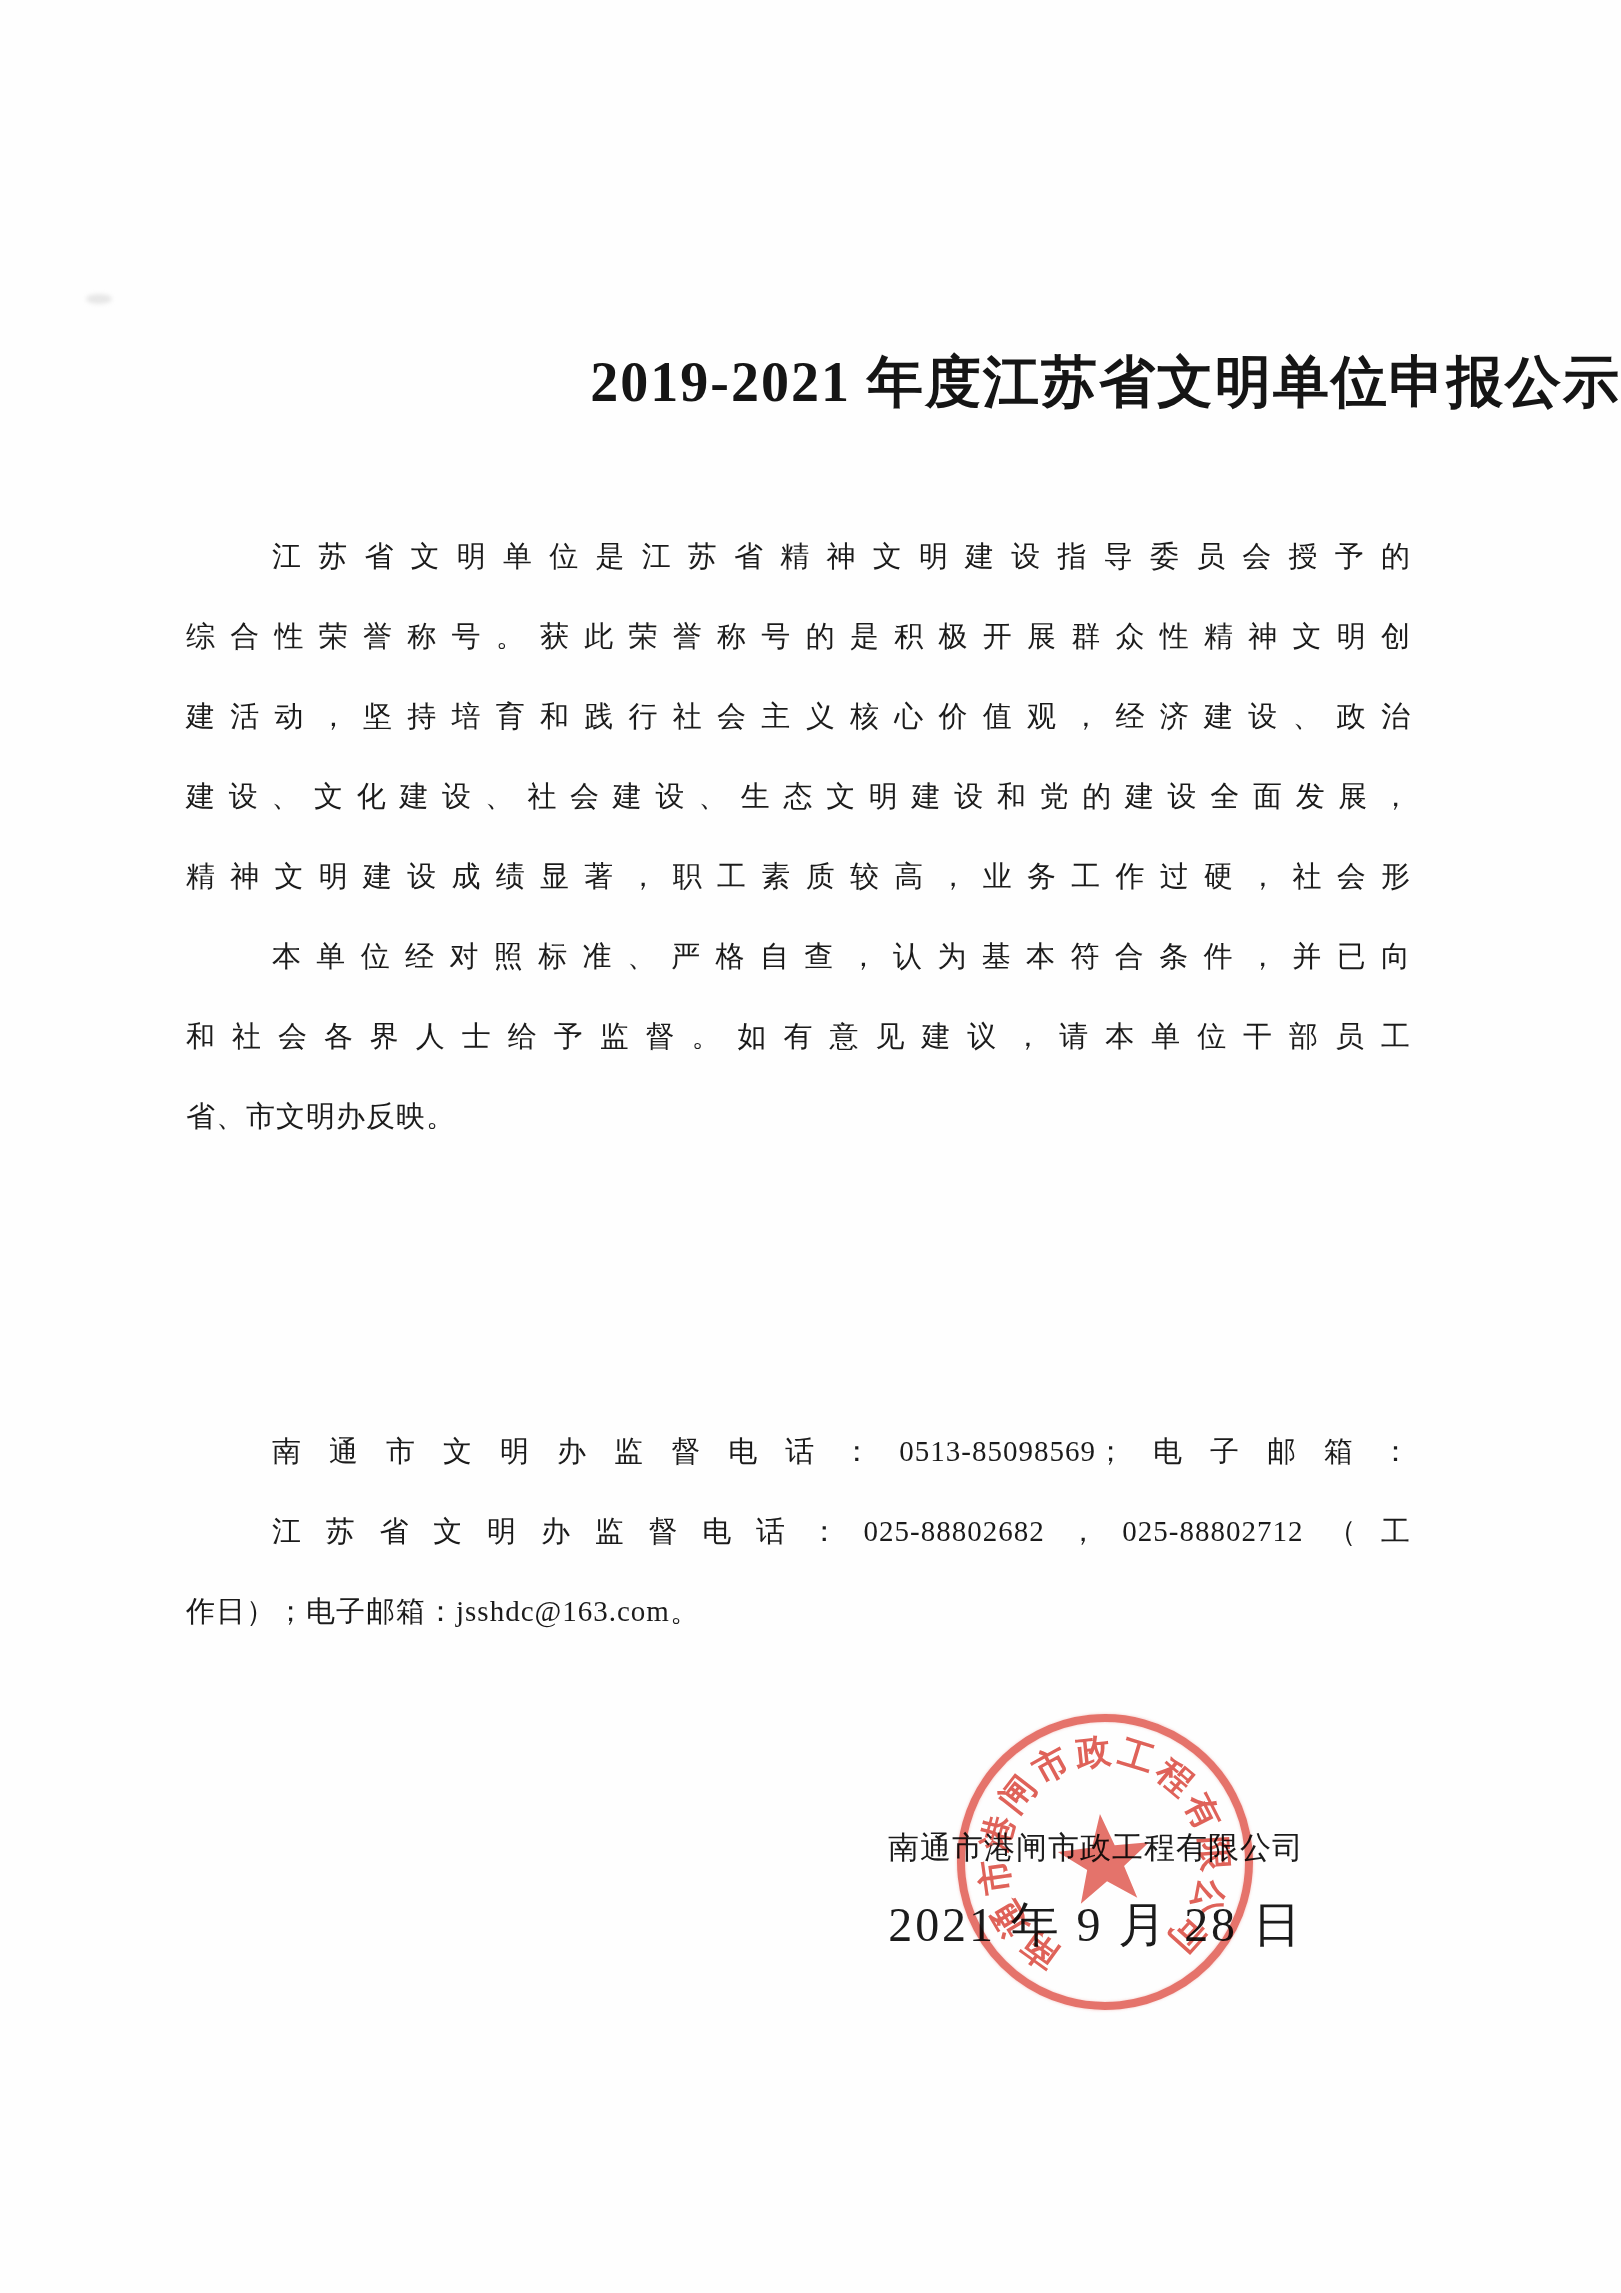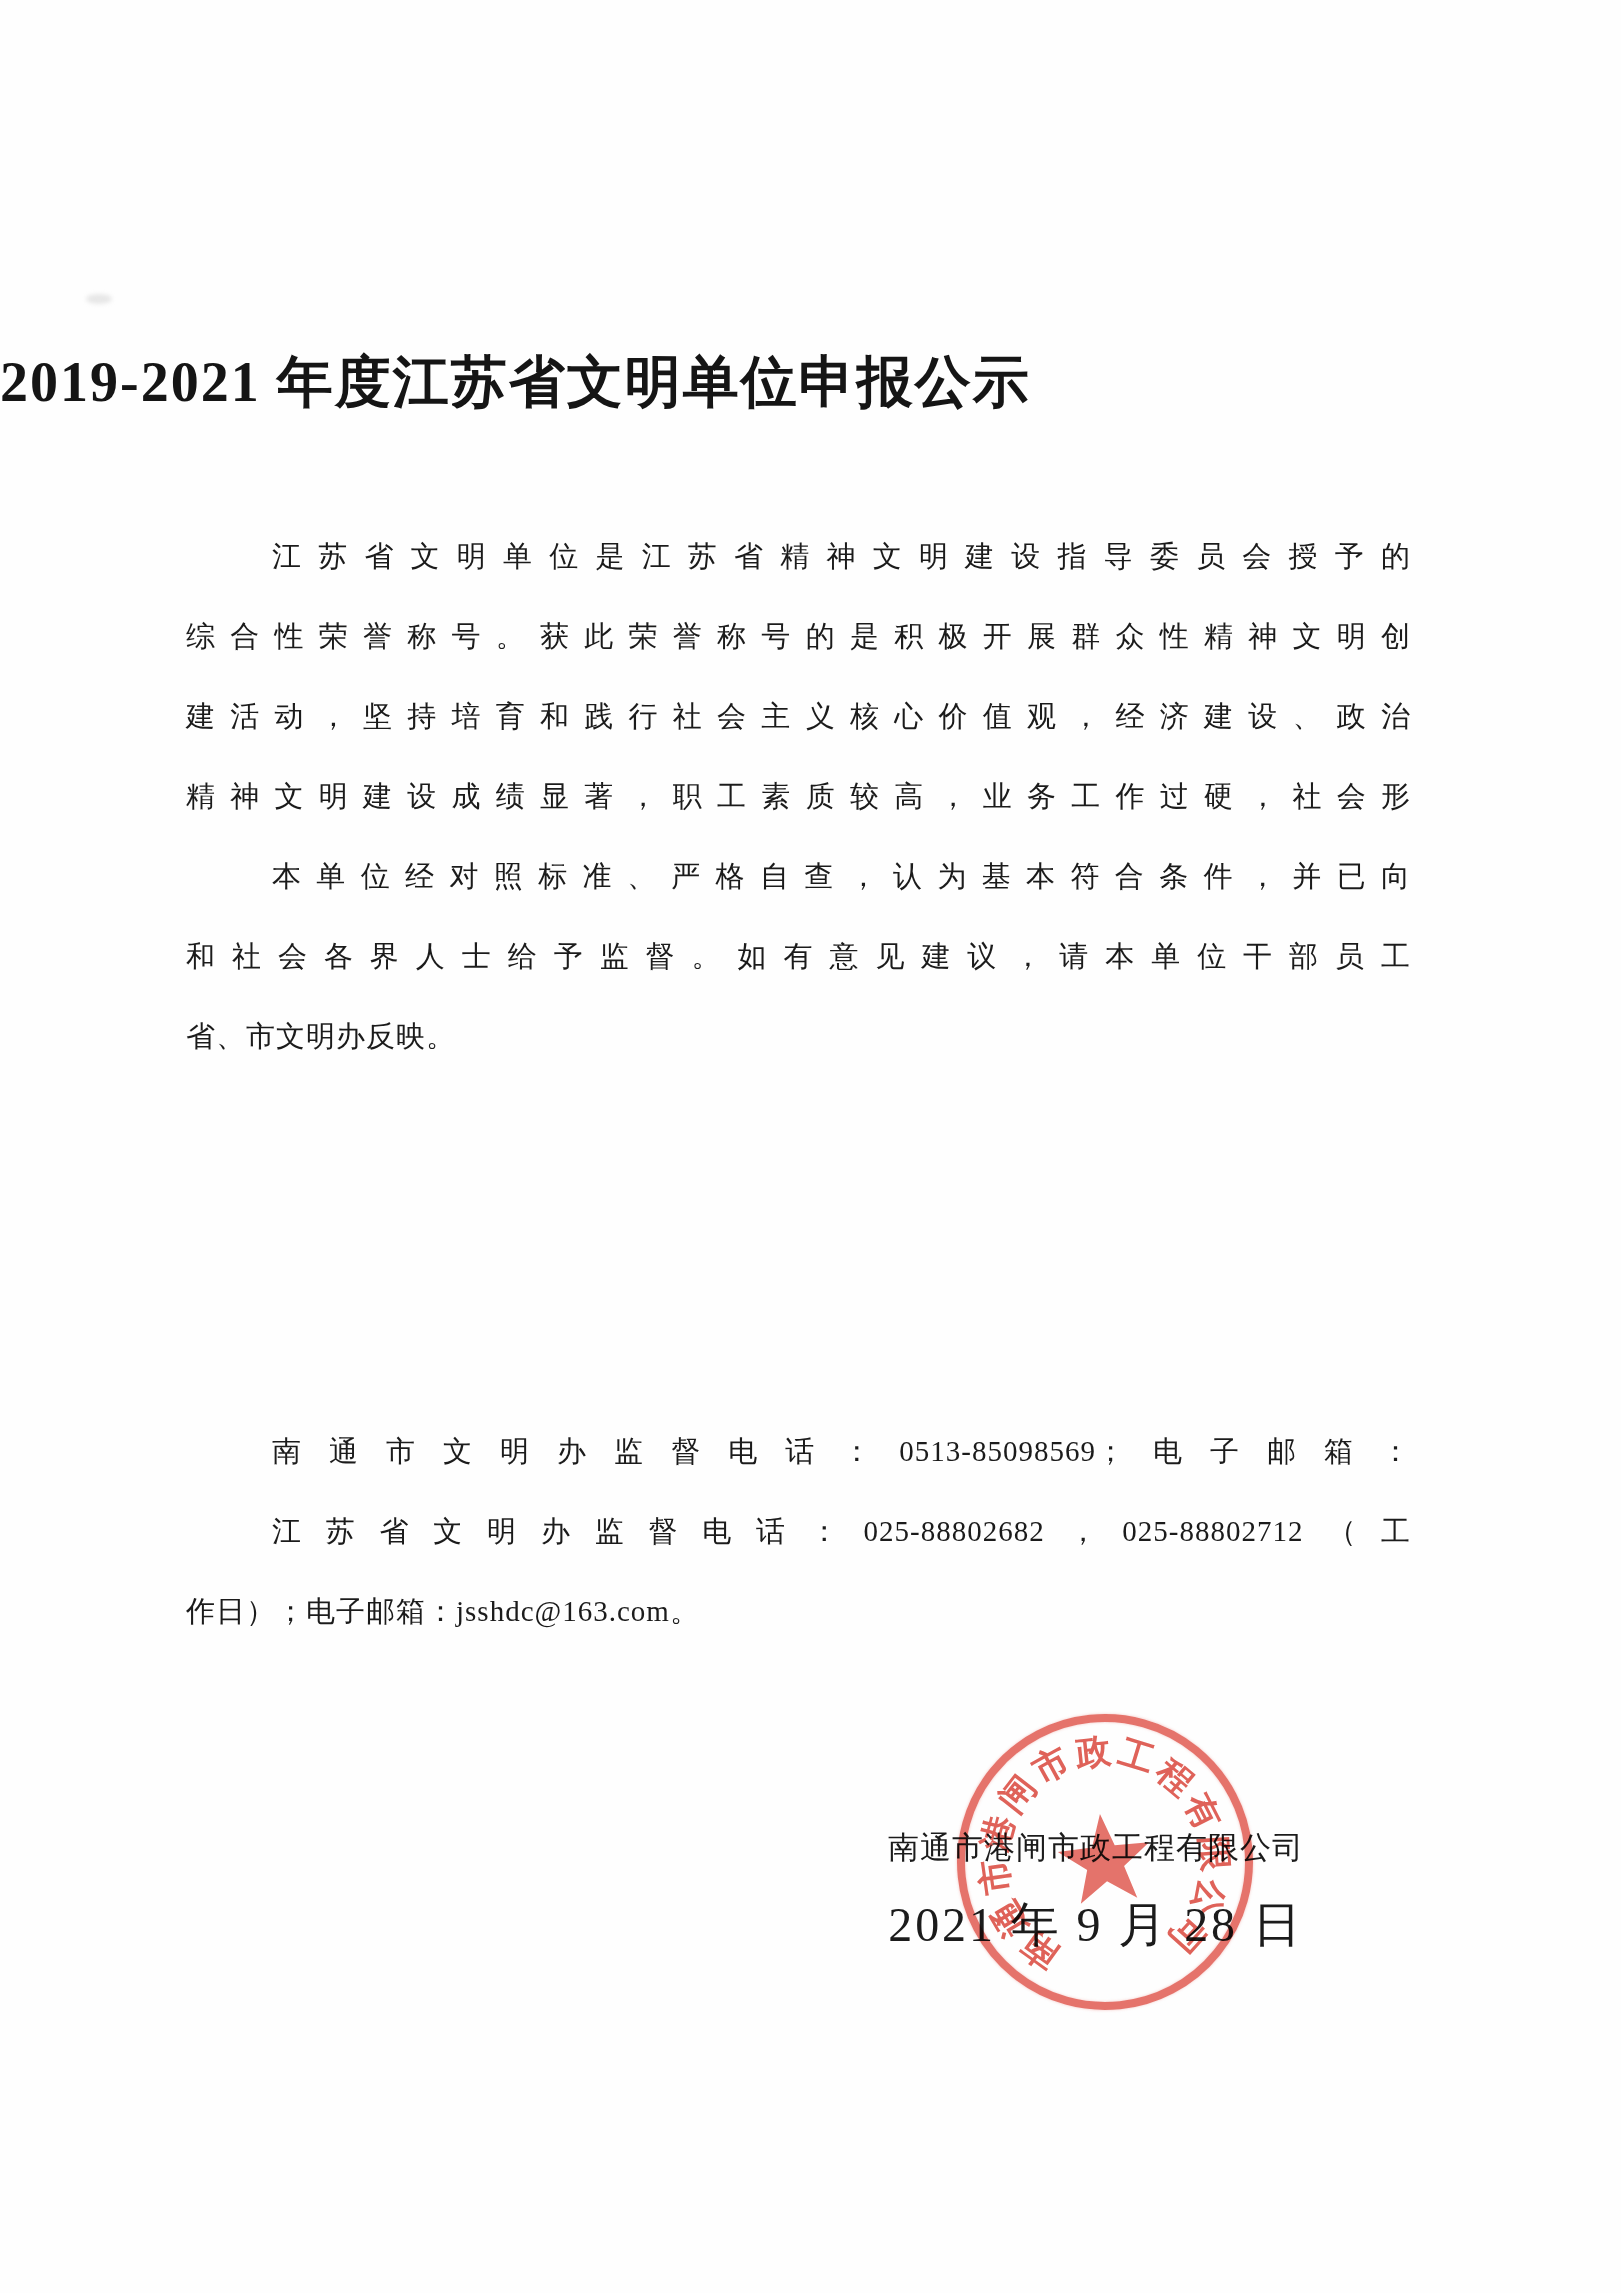--- a/index.html
+++ b/index.html
@@ -9,21 +9,21 @@
     margin:0 auto;
     background:#fefefe;
     overflow:hidden;
     font-family:"Liberation Serif","DejaVu Serif",serif;
     color:#1b1b1b;
   }
   .title {
     position:absolute;
     left:0; right:0; top:345px;
     margin:0;
-    text-align:left;
+    text-align:right;
     font-size:56px;
     font-weight:bold;
     letter-spacing:2px;
     color:#151515;
   }
   .body-block {
     position:absolute;
     left:186px; top:516px;
     width:1225px;
   }
@@ -99,20 +99,21 @@
 <div class="page">
 
   <div class="scan-smudge"></div>
 
   <h1 class="title">2019-2021 年度江苏省文明单位申报公示</h1>
 
   <div class="body-block">
     <div class="line indent">江苏省文明单位是江苏省精神文明建设指导委员会授予的</div>
     <div class="line">综合性荣誉称号。获此荣誉称号的是积极开展群众性精神文明创</div>
     <div class="line">建活动，坚持培育和践行社会主义核心价值观，经济建设、政治</div>
+    <div class="line">建设、文化建设、社会建设、生态文明建设和党的建设全面发展，</div>
     <div class="line">精神文明建设成绩显著，职工素质较高，业务工作过硬，社会形</div>
     <div class="line indent">本单位经对照标准、严格自查，认为基本符合条件，并已向</div>
     <div class="line">和社会各界人士给予监督。如有意见建议，请本单位干部员工</div>
     <div class="line last">省、市文明办反映。</div>
   </div>
 
   <div class="contact-block">
     <div class="line indent">南通市文明办监督电话：0513-85098569；电子邮箱：</div>
     <div class="line indent">江苏省文明办监督电话：025-88802682，025-88802712（工</div>
     <div class="line last">作日）；电子邮箱：jsshdc@163.com。</div>

